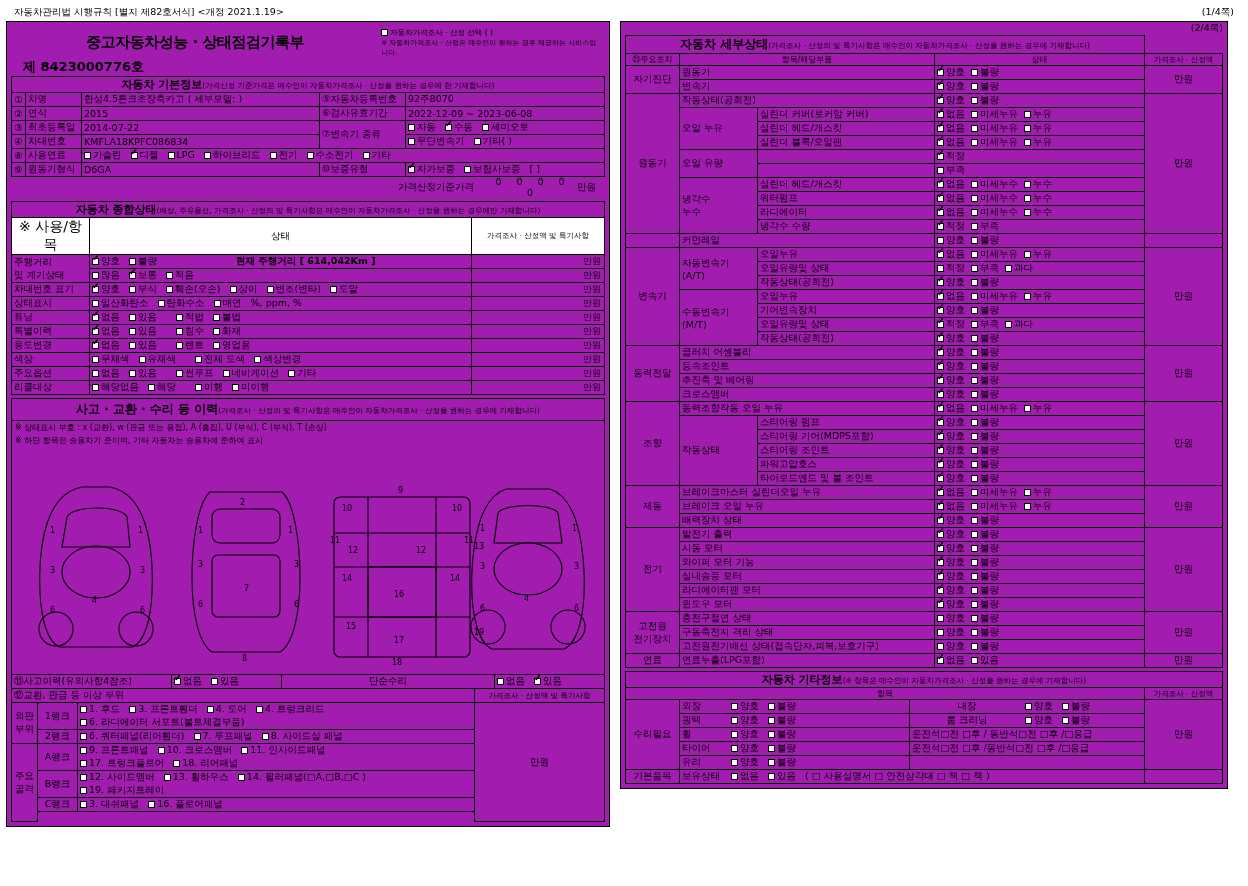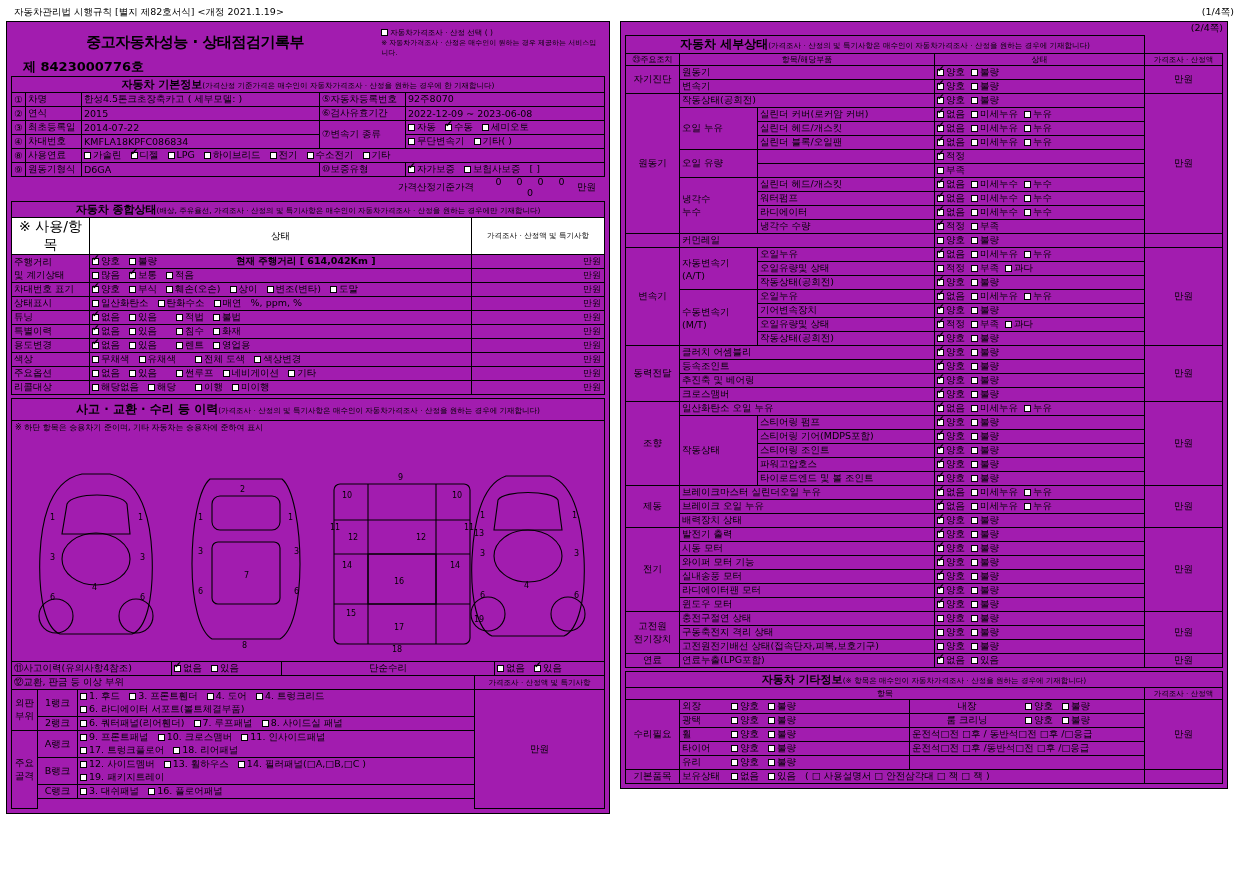--- a/index.html
+++ b/index.html
@@ -262,20 +262,21 @@
           </td>
           <td class="wonlabel">만원</td>
         </tr>
       </tbody>
         </table>
 
       <div class="sectionbar" style="margin-top:3px">
         <span>사고 · 교환 · 수리 등 이력</span><span class="tiny">(가격조사 · 산정의 및 특기사항은 매수인이 자동차가격조사 · 산정을 원하는 경우에 기재합니다)</span>
       </div>
       <div style="border:1px solid #000;border-bottom:none">
+        <div class="note">※  상태표시 부호 : x (교환), w (판금 또는 용접), A (흠집), U (부식), C (부식), T (손상)</div>
         <div class="note">※  하단 항목은 승용차기 준이며, 기타 자동차는 승용차에 준하여 표시</div>
       </div>
 
       <div class="diagram">
         <svg width="588" height="226" viewBox="0 0 588 226">
 
           <g fill="none" stroke="#000" stroke-width="1.1">
             <path d="M70 40 C40 46 30 80 28 120 C26 165 34 195 48 200 L120 200 C134 195 142 165 140 120 C138 80 128 46 98 40 Z"></path>
             <path d="M55 70 C60 58 110 58 115 70 L118 100 L50 100 Z"></path>
             <ellipse cx="84" cy="125" rx="34" ry="26"></ellipse>
@@ -553,21 +554,21 @@
           <td colspan="2">추진축 및 베어링</td>
           <td><span class="chk"><span class="cb on"></span>양호</span><span class="chk"><span class="cb"></span>불량</span></td>
         </tr>
         <tr>
           <td colspan="2">크로스맴버</td>
           <td><span class="chk"><span class="cb on"></span>양호</span><span class="chk"><span class="cb"></span>불량</span></td>
         </tr>
 
         <tr>
           <td rowspan="6" class="ctr">조향</td>
-          <td colspan="2">일산화탄소 오일 누유</td>
+          <td colspan="2">동력조향작동 오일 누유</td>
           <td><span class="chk"><span class="cb on"></span>없음</span><span class="chk"><span class="cb"></span>미세누유</span><span class="chk"><span class="cb"></span>누유</span></td>
           <td rowspan="6" class="ctr">만원</td>
         </tr>
         <tr>
           <td rowspan="5">작동상태</td>
           <td>스티어링 펌프</td>
           <td><span class="chk"><span class="cb on"></span>양호</span><span class="chk"><span class="cb"></span>불량</span></td>
         </tr>
         <tr>
           <td>스티어링 기어(MDPS포함)</td>

